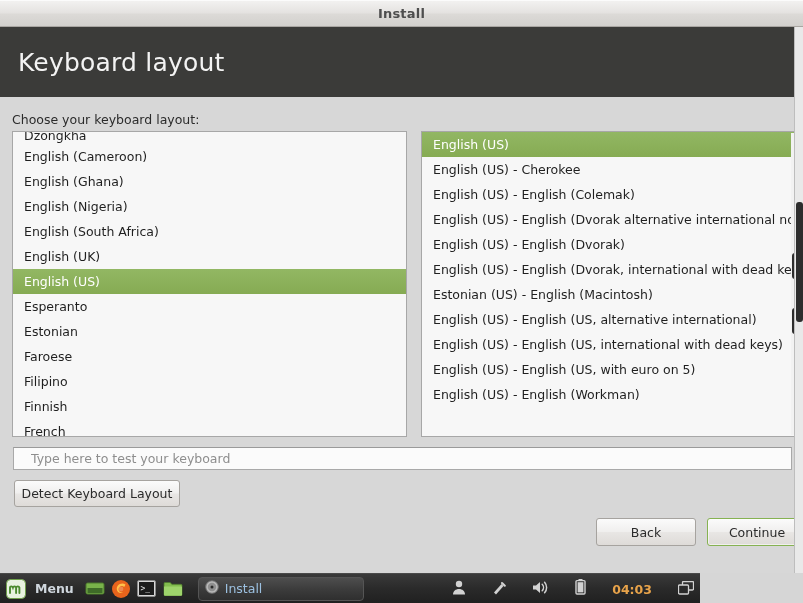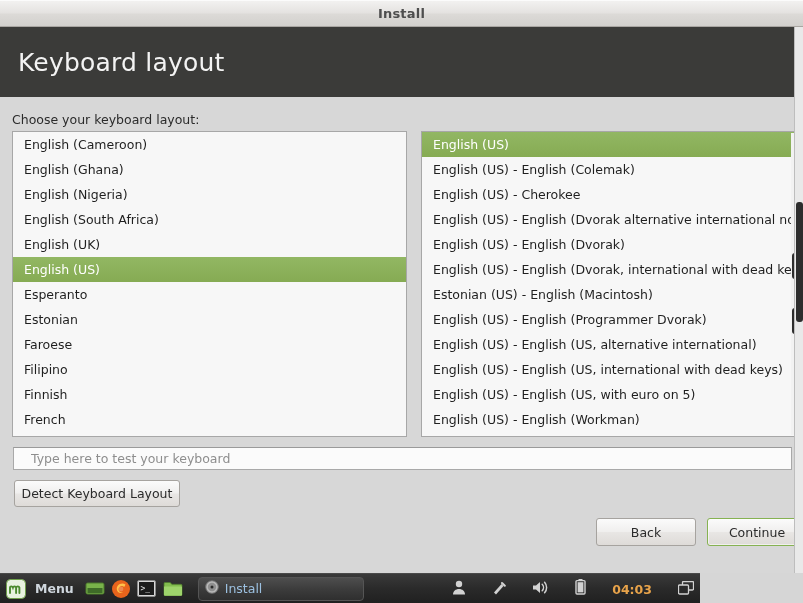--- a/index.html
+++ b/index.html
@@ -160,45 +160,45 @@
   <div class="pagehead">
     <span class="h1">Keyboard layout</span>
   </div>
 
   <div class="bodyarea">
 
     <div class="choose-label">Choose your keyboard layout:</div>
 
     <div class="listbox" id="left-list">
       <div class="list-inner" id="left-inner">
+          <div class="li clip-top">Dzongkha</div>
           <div class="li">English (Cameroon)</div>
           <div class="li">English (Ghana)</div>
           <div class="li">English (Nigeria)</div>
           <div class="li">English (South Africa)</div>
           <div class="li">English (UK)</div>
           <div class="li sel">English (US)</div>
           <div class="li">Esperanto</div>
           <div class="li">Estonian</div>
           <div class="li">Faroese</div>
           <div class="li">Filipino</div>
           <div class="li">Finnish</div>
           <div class="li">French</div>
         </div>
     </div>
 
     <div class="listbox" id="right-list">
       <div class="list-inner" id="right-inner">
           <div class="li sel">English (US)</div>
+          <div class="li">English (US) - Cherokee</div>
           <div class="li">English (US) - English (Colemak)</div>
-          <div class="li">English (US) - Cherokee</div>
           <div class="li">English (US) - English (Dvorak alternative international no dead keys)</div>
           <div class="li">English (US) - English (Dvorak)</div>
           <div class="li">English (US) - English (Dvorak, international with dead keys)</div>
           <div class="li">Estonian (US) - English (Macintosh)</div>
-          <div class="li">English (US) - English (Programmer Dvorak)</div>
           <div class="li">English (US) - English (US, alternative international)</div>
           <div class="li">English (US) - English (US, international with dead keys)</div>
           <div class="li">English (US) - English (US, with euro on 5)</div>
           <div class="li">English (US) - English (Workman)</div>
         </div>
       <div class="inner-sb">
         <div class="thumb" style="top:120px;height:26px"></div>
         <div class="thumb" style="top:175px;height:26px"></div>
       </div>
     </div>

